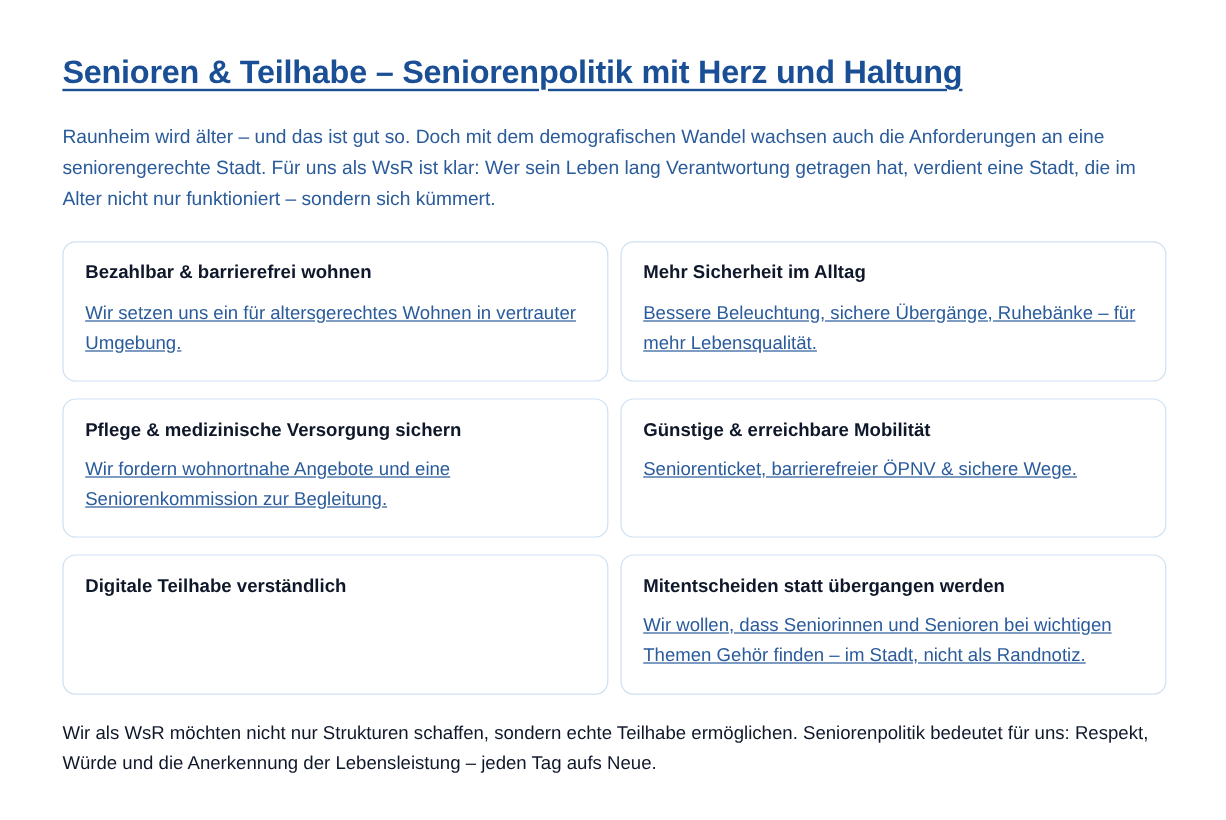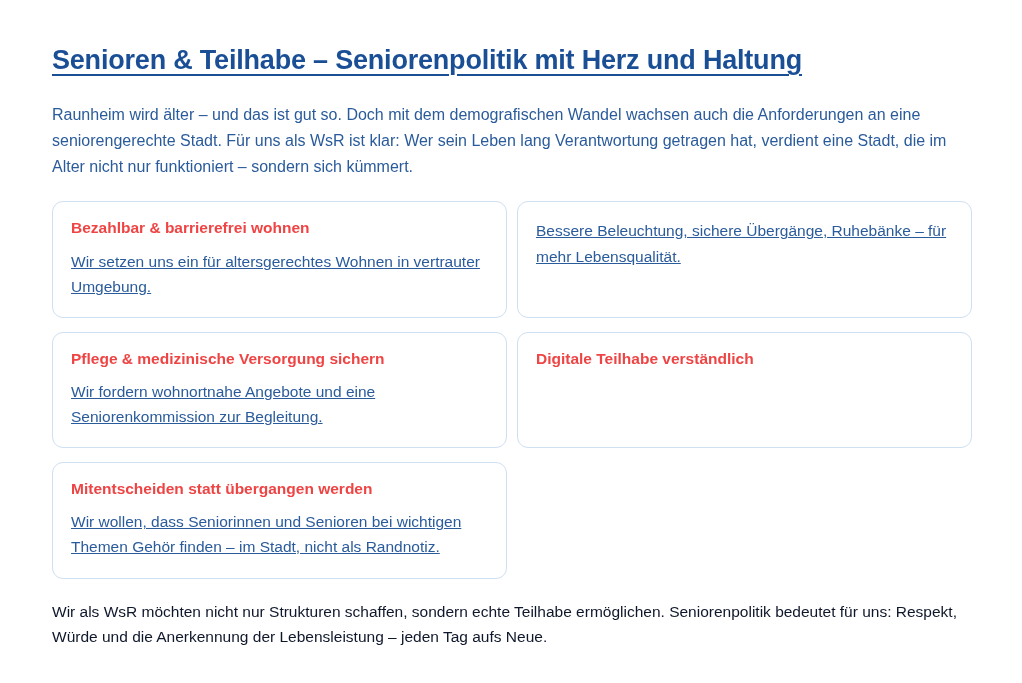--- a/index.html
+++ b/index.html
@@ -50,21 +50,21 @@
     box-sizing: border-box;
     border: 1px solid #cfe0f1;
     border-radius: 11px;
     background: #ffffff;
     padding: 16px 18px 18px 18px;
     min-height: 106px;
   }
   .card-title {
     font-size: 15.5px;
     font-weight: bold;
-    color: #ef4444;
+    color: #0f172a;
     margin: 0 0 10px 0;
     line-height: 1.3;
   }
   .card-text {
     font-size: 15.5px;
     line-height: 1.62;
     color: #2a5b9b;
     margin: 0;
     text-decoration: underline;
   }
@@ -86,28 +86,33 @@
   <p class="intro">Raunheim wird älter – und das ist gut so. Doch mit dem demografischen Wandel wachsen auch die Anforderungen an eine seniorengerechte Stadt. Für uns als WsR ist klar: Wer sein Leben lang Verantwortung getragen hat, verdient eine Stadt, die im Alter nicht nur funktioniert – sondern sich kümmert.</p>
 
   <div class="cards-grid">
 
     <div class="card">
       <div class="card-title">Bezahlbar &amp; barrierefrei wohnen</div>
       <p class="card-text">Wir setzen uns ein für altersgerechtes Wohnen in vertrauter Umgebung.</p>
     </div>
 
     <div class="card">
+      <div class="card-title">Mehr Sicherheit im Alltag</div>
       <p class="card-text">Bessere Beleuchtung, sichere Übergänge, Ruhebänke – für mehr Lebensqualität.</p>
     </div>
 
     <div class="card">
       <div class="card-title">Pflege &amp; medizinische Versorgung sichern</div>
       <p class="card-text">Wir fordern wohnortnahe Angebote und eine Seniorenkommission zur Begleitung.</p>
     </div>
 
+    <div class="card">
+      <div class="card-title">Günstige &amp; erreichbare Mobilität</div>
+      <p class="card-text">Seniorenticket, barrierefreier ÖPNV &amp; sichere Wege.</p>
+    </div>
 
     <div class="card">
       <div class="card-title">Digitale Teilhabe verständlich</div>
     </div>
 
     <div class="card">
       <div class="card-title">Mitentscheiden statt übergangen werden</div>
       <p class="card-text">Wir wollen, dass Seniorinnen und Senioren bei wichtigen Themen Gehör finden – im Stadt, nicht als Randnotiz.</p>
     </div>
 

